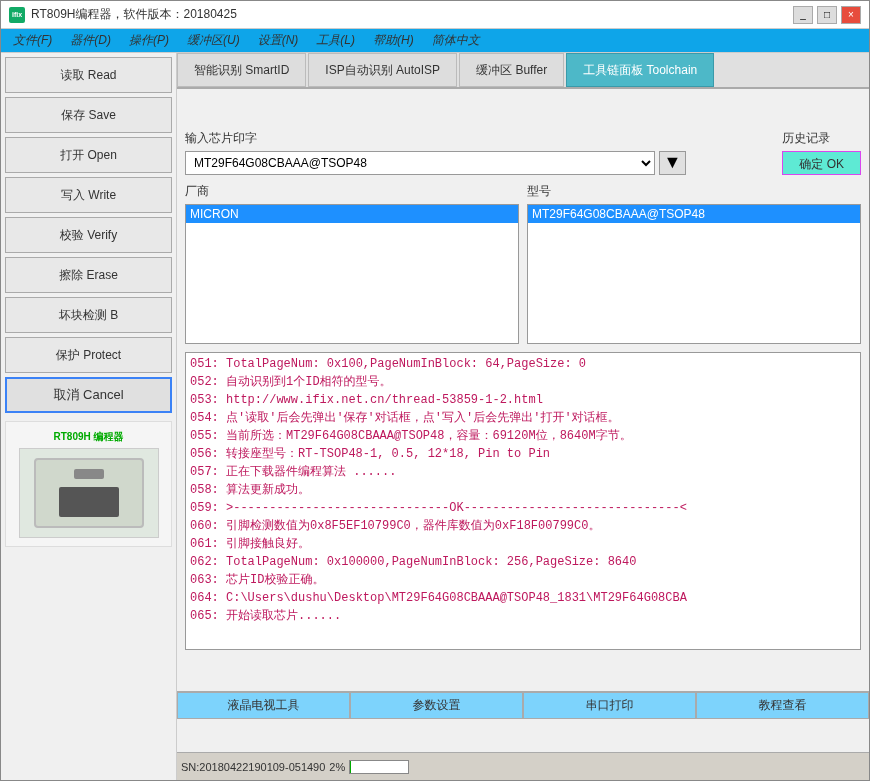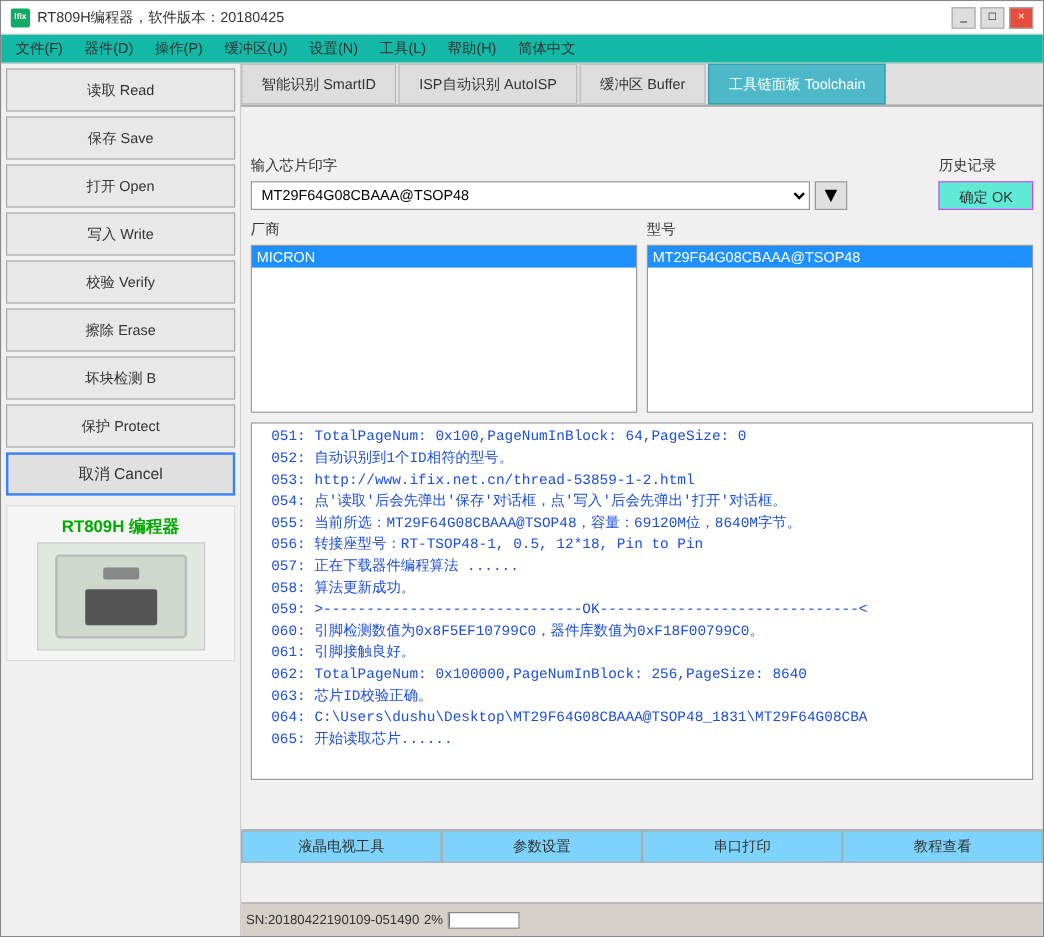--- a/index.html
+++ b/index.html
@@ -60,41 +60,42 @@
       background: #ddd;
       border: 1px solid #aaa;
       cursor: pointer;
       display: flex;
       align-items: center;
       justify-content: center;
       font-size: 10px;
     }
     .title-btn.close { background: #e74c3c; color: white; }
     .menu-bar {
-      background: #14b8a6;
+      background: #0ea5e9;
       height: 24px;
       display: flex;
       align-items: center;
       padding: 0 4px;
       border-bottom: 1px solid #ccc;
       gap: 2px;
+      font-style: italic;
     }
     .menu-item {
       padding: 2px 8px;
       cursor: pointer;
       font-size: 12px;
       color: #333;
     }
     .main-content {
       display: flex;
       flex: 1;
       overflow: hidden;
     }
     .left-panel {
-      width: 200px;
+      width: 176px;
       display: flex;
       flex-direction: column;
       border-right: 1px solid #ccc;
       background: #f0f0f0;
       padding: 4px;
       gap: 4px;
     }
     .right-panel {
       flex: 1;
       display: flex;
@@ -154,20 +155,21 @@
       height: 24px;
       border: 1px solid #999;
       background: white;
       font-size: 12px;
       padding: 0 4px;
     }
     .history-group {
       display: flex;
       flex-direction: column;
       align-items: flex-start;
+      margin-left: 20px;
     }
     .history-group label {
       font-size: 12px;
       color: #333;
       margin-bottom: 4px;
     }
     .confirm-btn {
       padding: 4px 16px;
       background: #5eead4;
       border: 1px solid #d946ef;
@@ -207,22 +209,22 @@
       color: white;
     }
     .log-area {
       flex: 1;
       border: 1px solid #999;
       background: white;
       overflow-y: auto;
       overflow-x: auto;
       font-size: 12px;
       font-family: 'Courier New', monospace;
-      padding: 2px 16px;
-      color: #1d4ed8;
+      padding: 2px 4px;
+      color: #be185d;
       min-height: 200px;
     }
     .log-line {
       white-space: nowrap;
       line-height: 1.5;
     }
     .side-btn {
       width: 100%;
       height: 36px;
       background: #e8e8e8;
@@ -245,21 +247,21 @@
       margin-top: 4px;
       background: #f5f5f5;
       border: 1px solid #ddd;
       padding: 8px;
       display: flex;
       flex-direction: column;
       align-items: center;
     }
     .programmer-label {
       color: #00aa00;
-      font-size: 14px;
+      font-size: 10px;
       font-weight: bold;
       text-align: center;
     }
     .programmer-img {
       width: 140px;
       height: 90px;
       background: #e0e8e0;
       border: 1px solid #ccc;
       display: flex;
       align-items: center;

